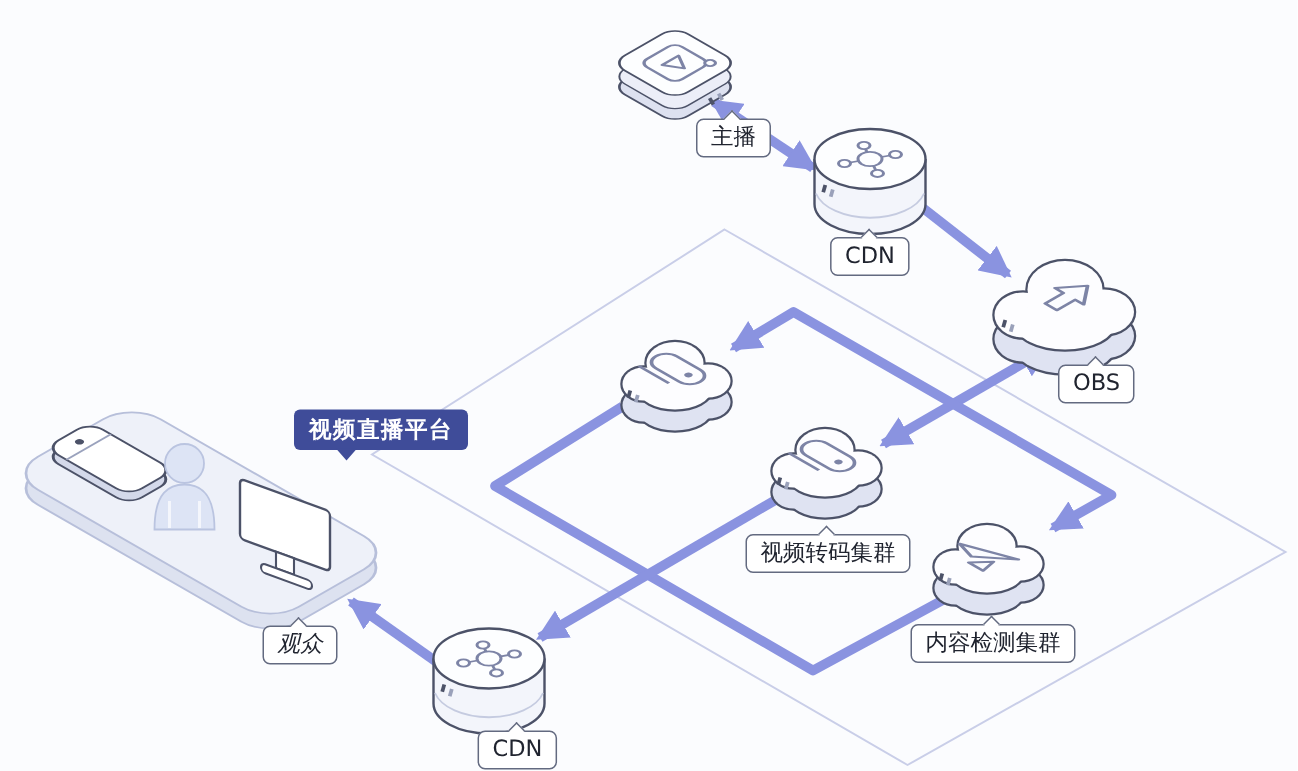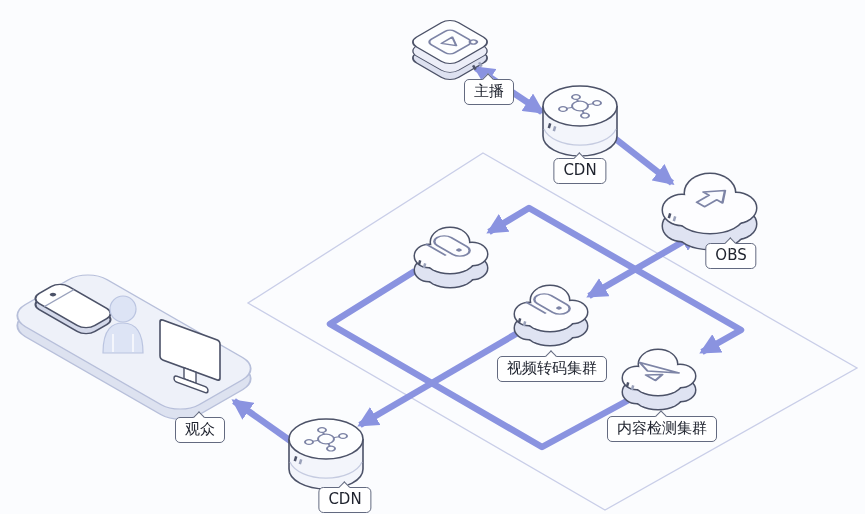--- a/index.html
+++ b/index.html
@@ -176,16 +176,17 @@
 
   <use href="#cylinder" transform="translate(288,418)"></use>
 </svg>
 
 <div class="tag" style="left:449px;top:79px;margin-left:40px;">主播</div>
 <div class="tag" style="left:580px;top:158px;">CDN</div>
 <div class="tag" style="left:731px;top:243px;text-align:center;">OBS</div>
 <div class="tag" style="left:552px;top:356px;">视频转码集群</div>
 <div class="tag" style="left:662px;top:416px;">内容检测集群</div>
 <div class="tag" style="left:345px;top:487px;">CDN</div>
-<div class="tag" style="left:200px;top:417px;">观众</div>
+<div class="tag" style="left:200px;top:417px;font-style:italic;">观众</div>
 
+<div class="badge">视频直播平台</div>
 
 </div>
 
 </body></html>

